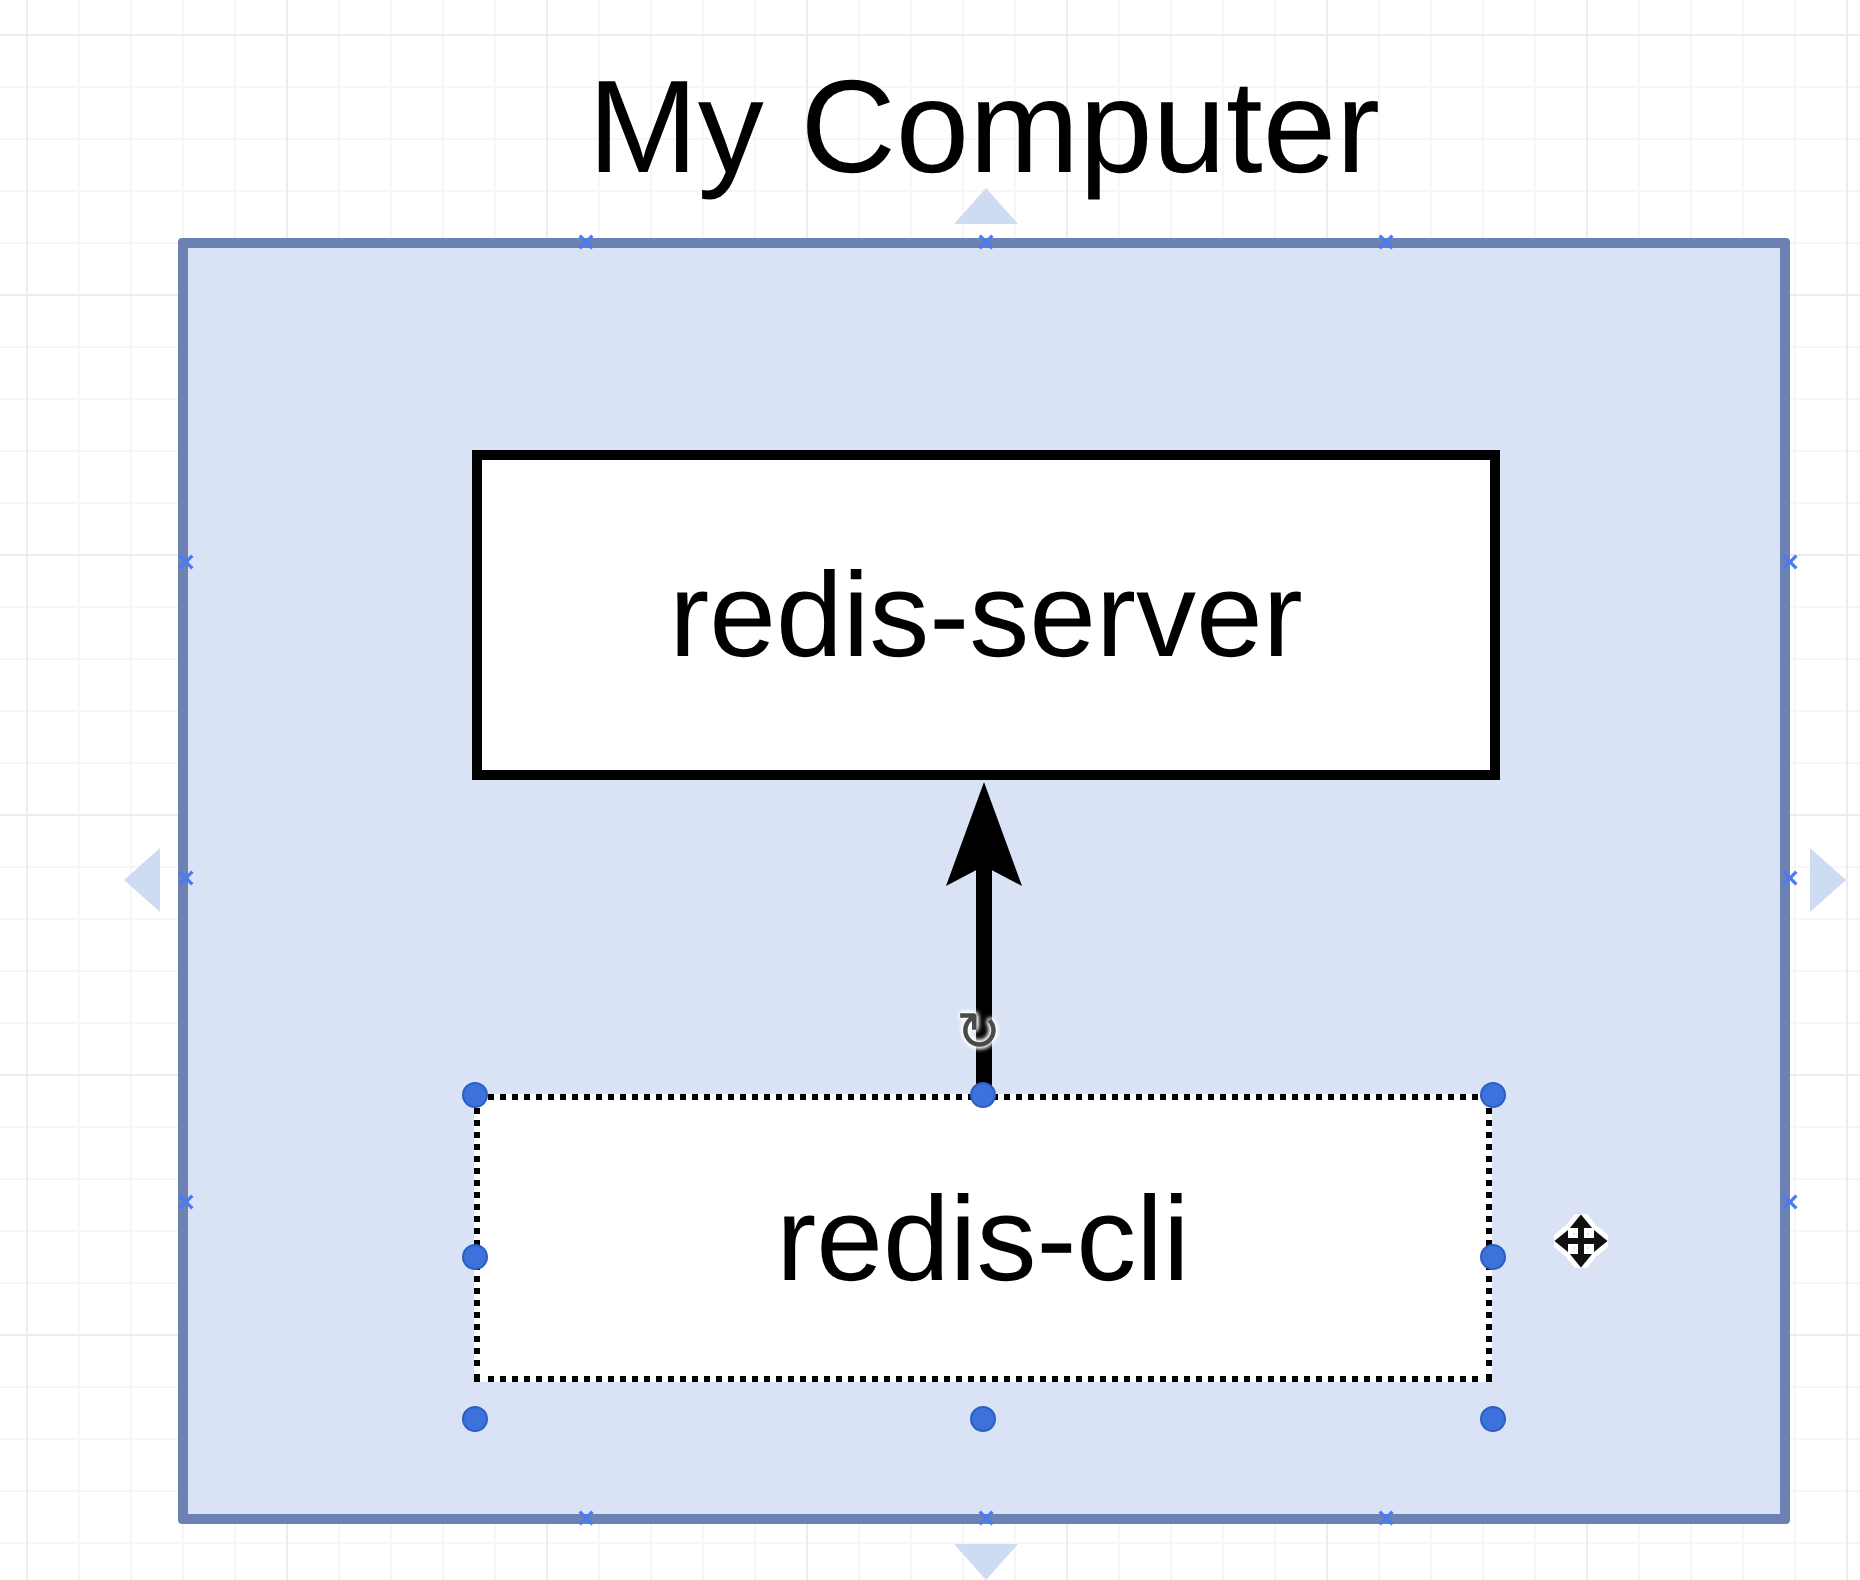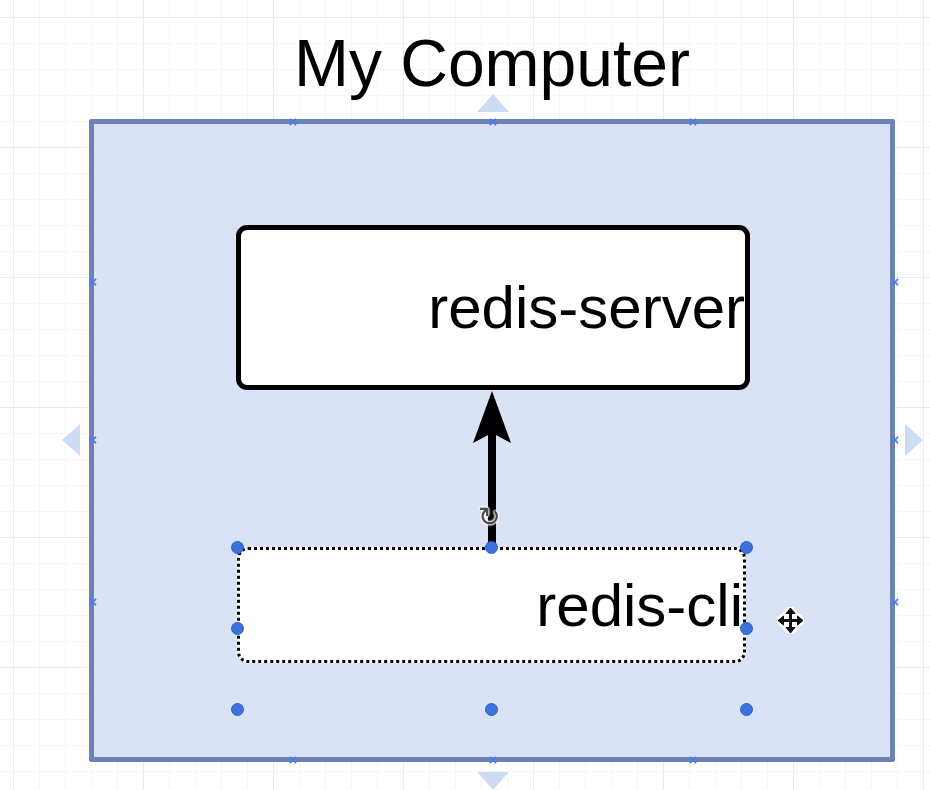--- a/index.html
+++ b/index.html
@@ -38,32 +38,31 @@
     color: #000000;
     z-index: 6;
     letter-spacing: 0px;
   }
 
   .node {
     position: absolute;
     background: #ffffff;
     display: flex;
     align-items: center;
-    justify-content: flex-end;
+    justify-content: center;
     font-size: 60px;
     color: #000000;
     z-index: 3;
-    border-radius: 11px;
   }
   .node-server {
     left: 236px; top: 225px; width: 514px; height: 165px;
     border: 5px solid #000000;
   }
   .node-cli {
-    left: 237px; top: 547px; width: 509px; height: 116px;
+    left: 237px; top: 547px; width: 509px; height: 144px;
     border: 3px dotted #000000;
   }
 
   
   .nav { position: absolute; width: 0; height: 0; z-index: 1; }
   .nav-left  { left: 62px;  top: 424px; border-top: 16px solid transparent; border-bottom: 16px solid transparent; border-right: 18px solid #cddcf3; }
   .nav-right { left: 905px; top: 424px; border-top: 16px solid transparent; border-bottom: 16px solid transparent; border-left: 18px solid #cddcf3; }
   .nav-up    { left: 477px; top: 94px;  border-left: 16px solid transparent; border-right: 16px solid transparent; border-bottom: 18px solid #cddcf3; }
   .nav-down  { left: 477px; top: 772px; border-left: 16px solid transparent; border-right: 16px solid transparent; border-top: 18px solid #cddcf3; }
 

